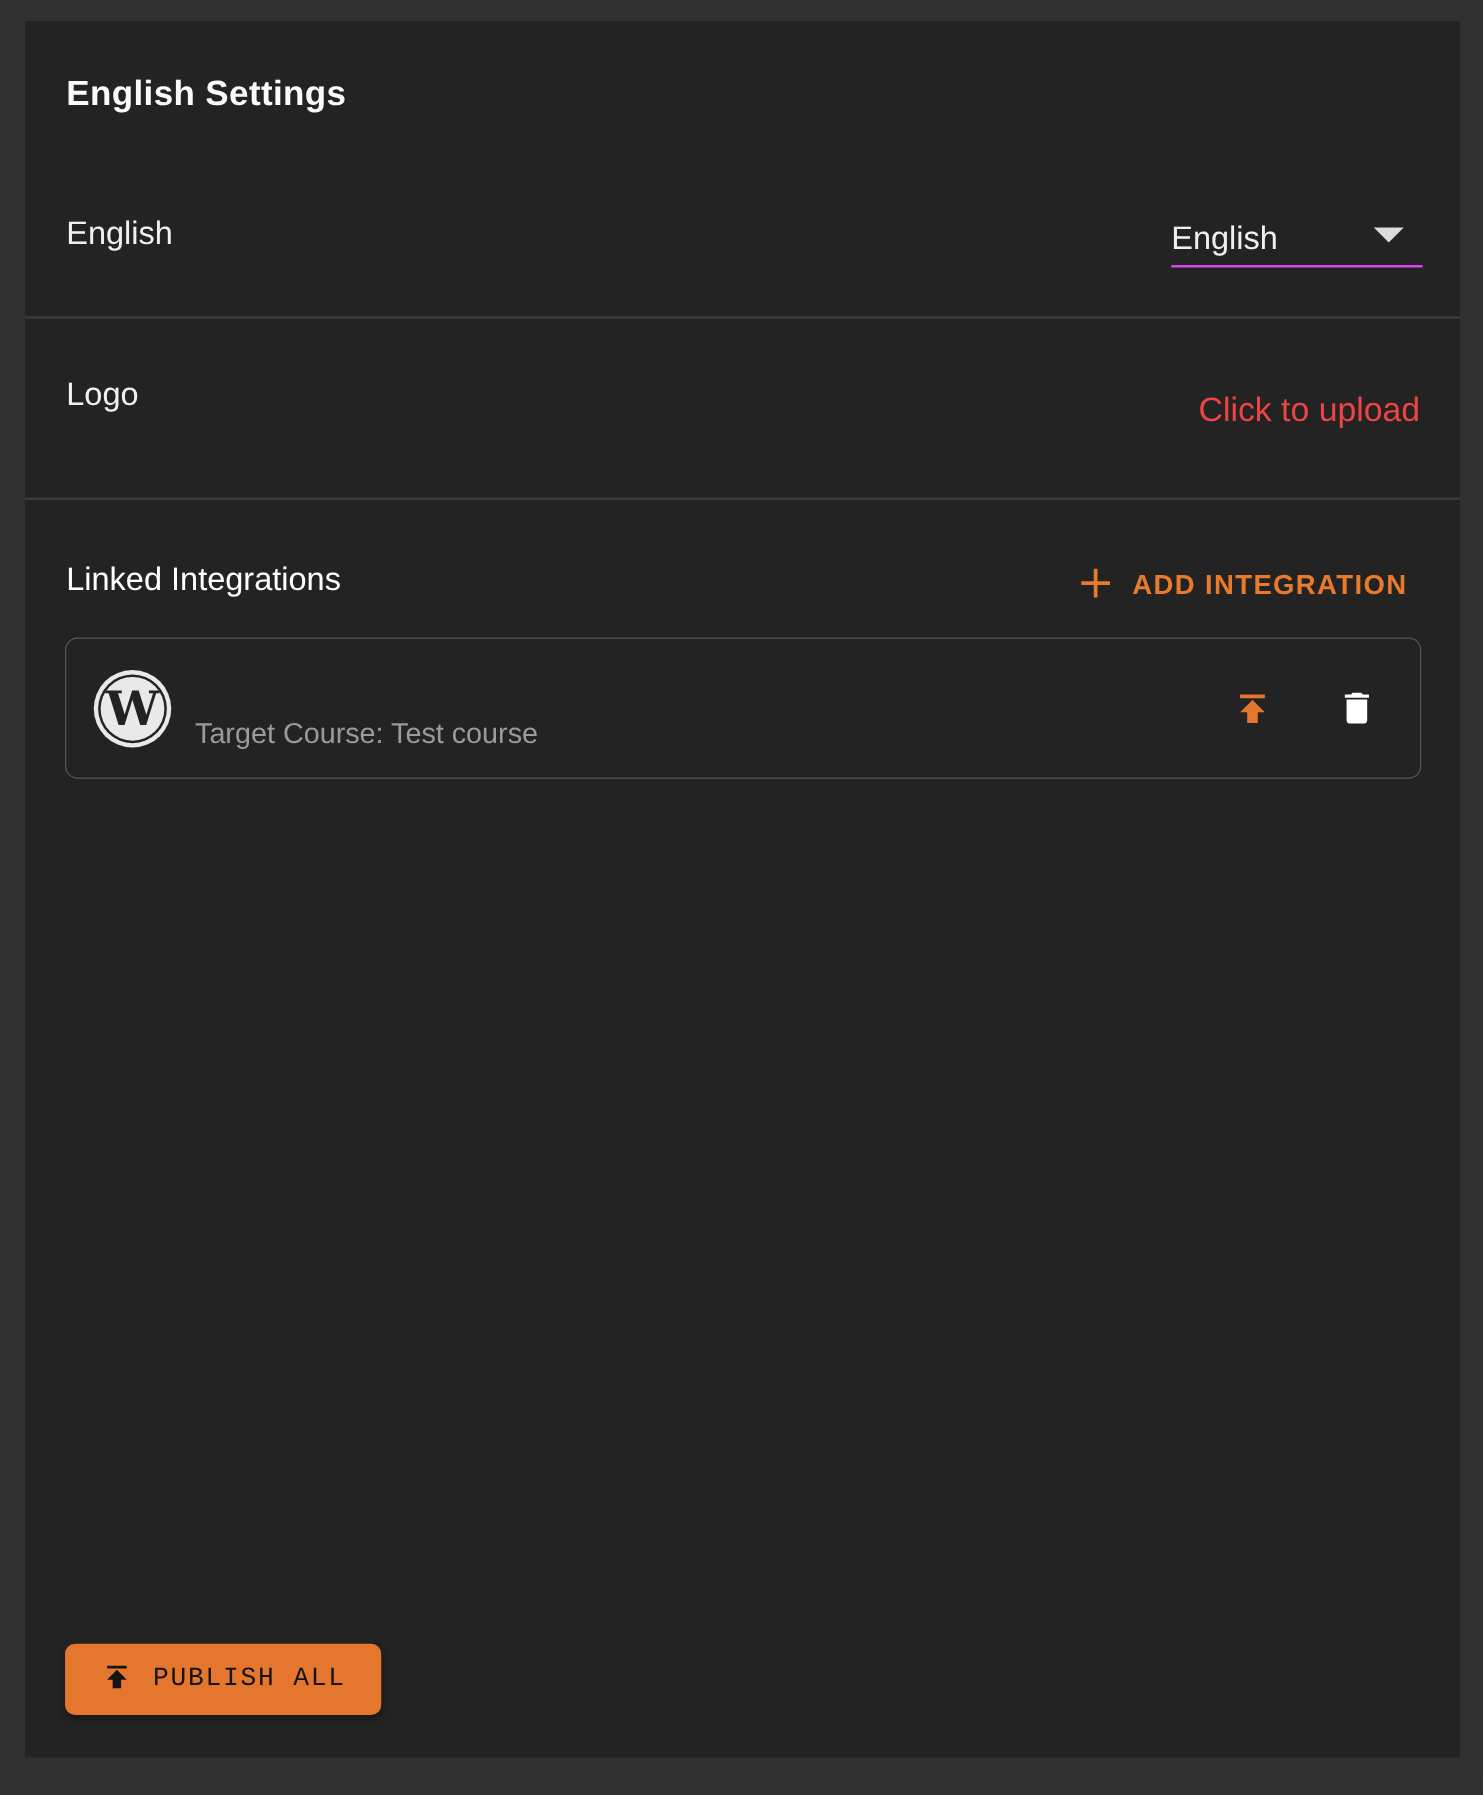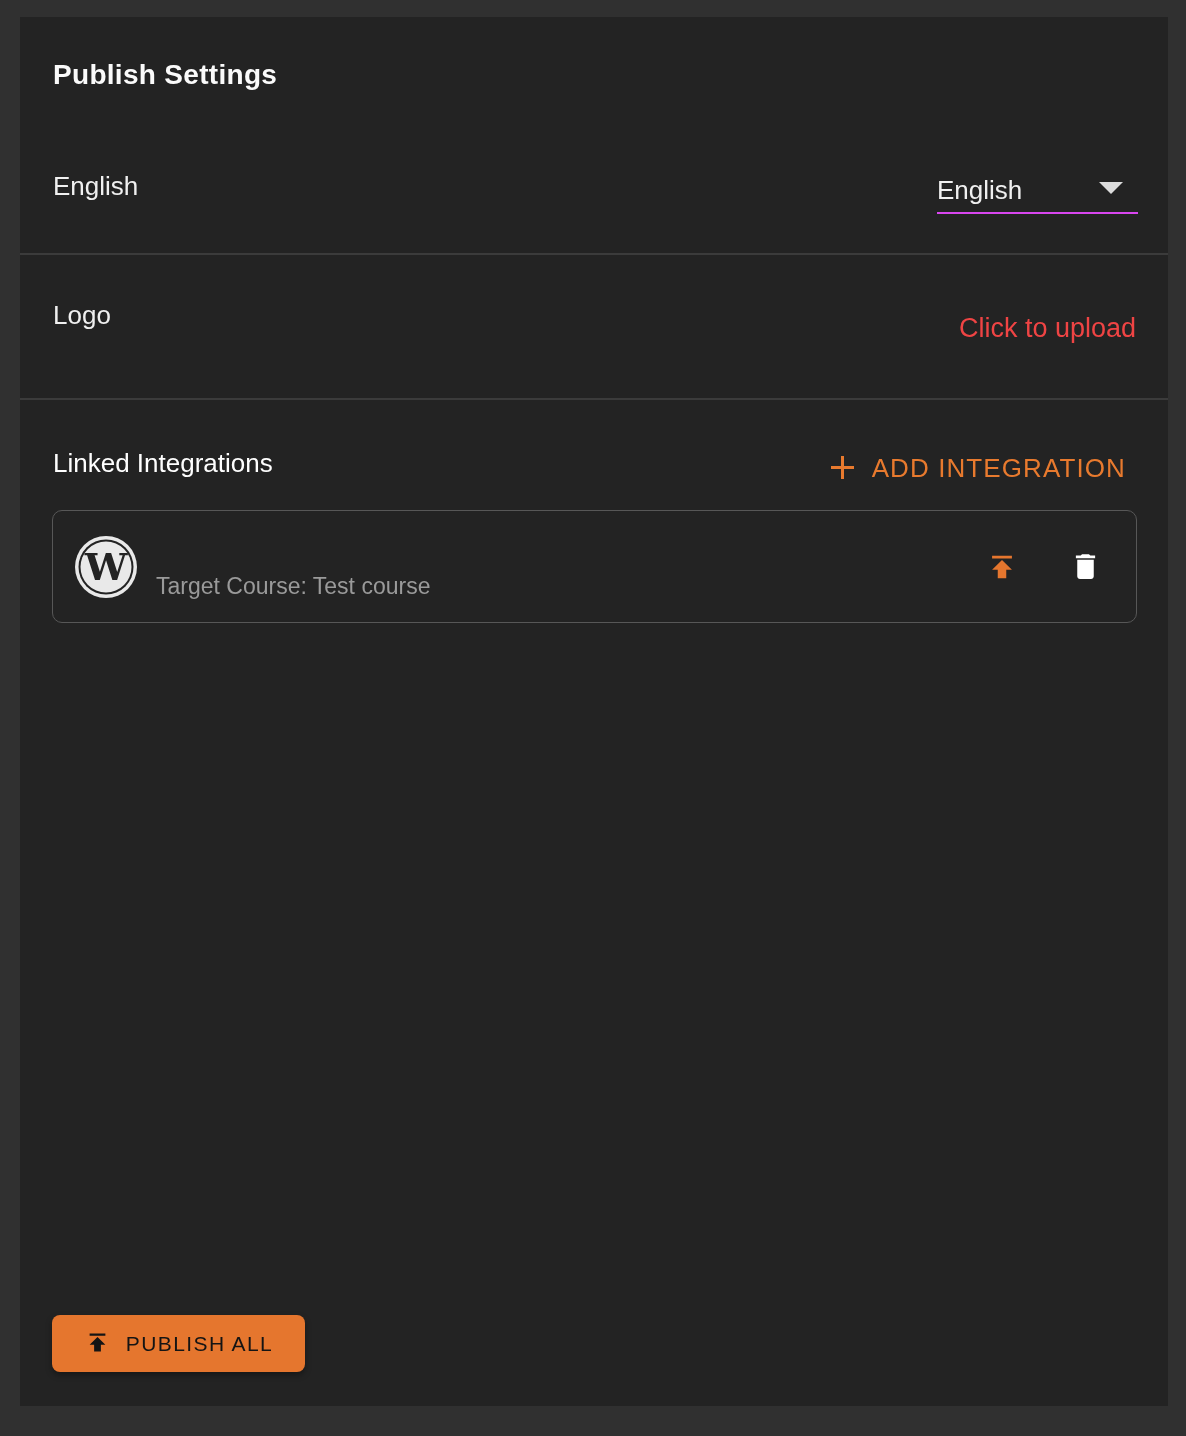--- a/index.html
+++ b/index.html
@@ -55,21 +55,21 @@
     position: absolute; left: 33px; top: 432px;
     font-size: 26px; line-height: 28px; color: #ffffff;
   }
   .add-integration-btn {
     position: absolute; right: 42px; top: 436px;
     display: flex; align-items: center; gap: 16px;
     color: #e87a2e; cursor: pointer;
     background: none; border: none;
   }
   .add-integration-btn .btn-label {
-    font-size: 26px; font-weight: 400; letter-spacing: 1.1px;
+    font-size: 22px; font-weight: 700; letter-spacing: 1.1px;
     color: #e87a2e;
   }
 
   .integration-card {
     position: absolute; left: 32px; top: 493px;
     width: 1085px; height: 113px;
     border: 1px solid #575757;
     border-radius: 10px;
   }
   .wp-logo {
@@ -94,32 +94,33 @@
   .icon-btn.delete-one { left: 1013px; }
 
   .publish-all-btn {
     position: absolute; left: 32px; top: 1298px;
     width: 253px; height: 57px;
     background: #e5762e;
     border: none; border-radius: 8px;
     display: flex; align-items: center; justify-content: center; gap: 15px;
     cursor: pointer;
     box-shadow: 0 3px 6px rgba(0,0,0,0.35);
+    font-family: Liberation Mono, monospace;
   }
   .publish-all-btn .btn-label {
     font-size: 21px; font-weight: 500; letter-spacing: 1.4px;
     color: #141414;
   }
 </style>
 </head>
 <body>
 
 <div class="panel">
 
-  <div class="page-title">Publish Settings</div>
+  <div class="page-title">English Settings</div>
 
   <div class="row-label label-language">English</div>
   <div class="select-control">
     <span class="select-value">English</span>
     <span>
       <svg width="26" height="14" viewBox="0 0 26 14">
           <polygon points="1,1 25,1 13,13" fill="#dcdcdc"></polygon>
         </svg>
     </span>
   </div>

